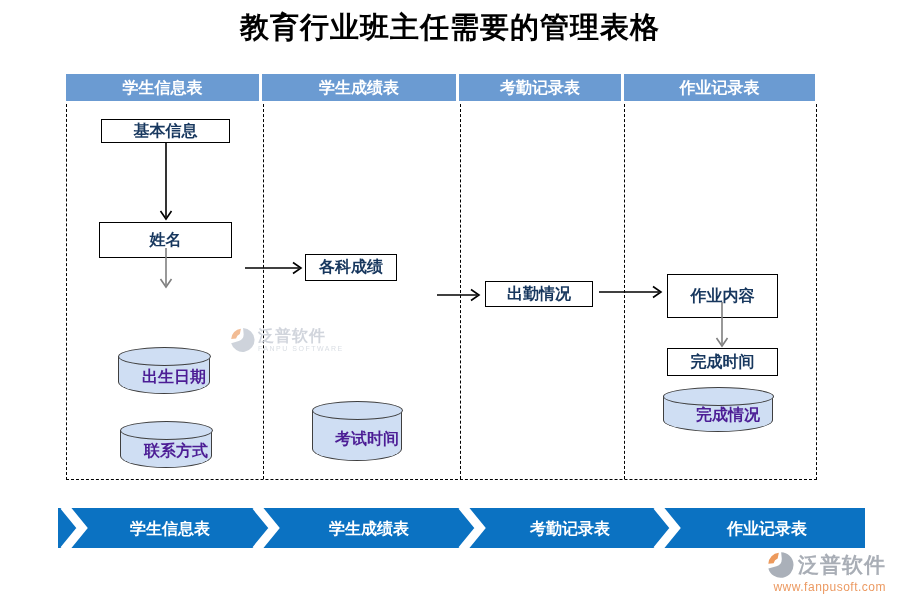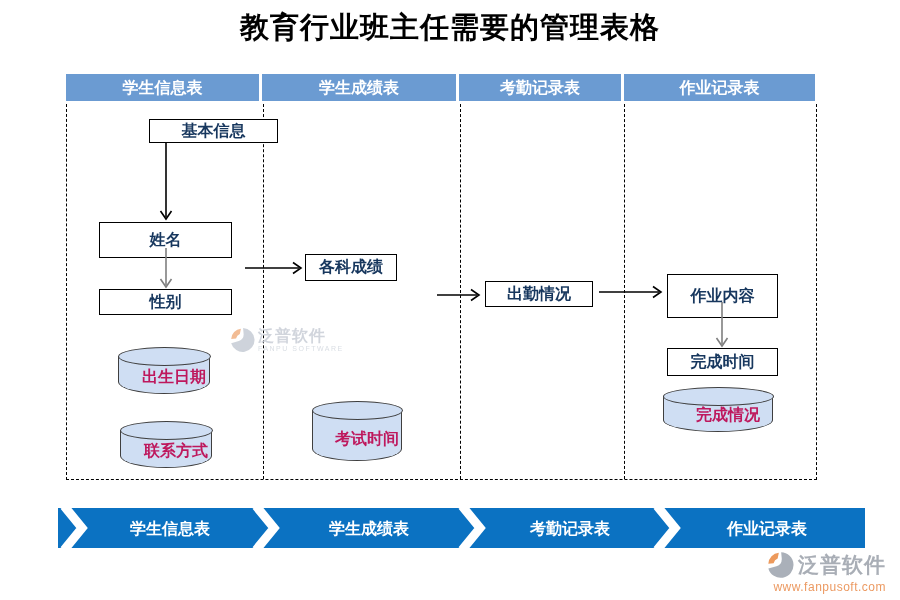--- a/index.html
+++ b/index.html
@@ -35,21 +35,21 @@
     position:absolute;background:#CFDEF3;box-sizing:border-box;
     border:1.5px solid #3f3f3f;border-top:none;
     border-radius:0 0 50% 50%/0 0 12px 12px;
   }
   .cyl::before{
     content:"";position:absolute;left:-1.5px;right:-1.5px;top:-9px;height:17px;
     background:#CFDEF3;border:1.5px solid #3f3f3f;border-radius:50%;
   }
   .cyl .cyl-label{
     position:absolute;left:0;right:0;bottom:5px;text-align:center;
-    color:#be185d;font-weight:bold;font-size:16px;margin-left:20px;
+    color:#4c1d95;font-weight:bold;font-size:16px;margin-left:20px;
   }
   
   .arr{position:absolute;}
   .arr line,.arr polyline{stroke:#000;stroke-width:1.6;fill:none;}
   .arr.gray line,.arr.gray polyline{stroke:#7f7f7f;}
   
   .banner{position:absolute;left:58px;top:508px;}
   .banner text{
     fill:#fff;font-weight:bold;font-size:16px;text-anchor:middle;
     font-family:"Liberation Sans","DejaVu Sans",sans-serif;
@@ -75,23 +75,22 @@
   <div class="colhead" style="left:262px;width:194px;">学生成绩表</div>
   <div class="colhead" style="left:459px;width:162px;">考勤记录表</div>
   <div class="colhead" style="left:624px;width:191px;">作业记录表</div>
 
   <div class="dash-area">
     <div class="dash-v" style="left:196px;"></div>
     <div class="dash-v" style="left:393px;"></div>
     <div class="dash-v" style="left:557px;"></div>
   </div>
 
-  <div class="fbox" style="left:101px;top:119px;width:129px;height:24px;margin-left:48px;">基本信息</div>
+  <div class="fbox" style="left:101px;top:119px;width:129px;height:24px;">基本信息</div>
   <div class="fbox" style="left:99px;top:222px;width:133px;height:36px;">姓名</div>
-  <div class="fbox" style="left:99px;top:289px;width:133px;height:26px;">性别</div>
 
   <div class="cyl" style="left:118px;top:356px;width:92px;height:38px;">
     <div class="cyl-label">出生日期</div>
   </div>
   <div class="cyl" style="left:120px;top:430px;width:92px;height:38px;">
     <div class="cyl-label">联系方式</div>
   </div>
 
   <div class="fbox" style="left:305px;top:254px;width:92px;height:27px;">各科成绩</div>
   <div class="cyl" style="left:312px;top:410px;width:90px;height:51px;">

